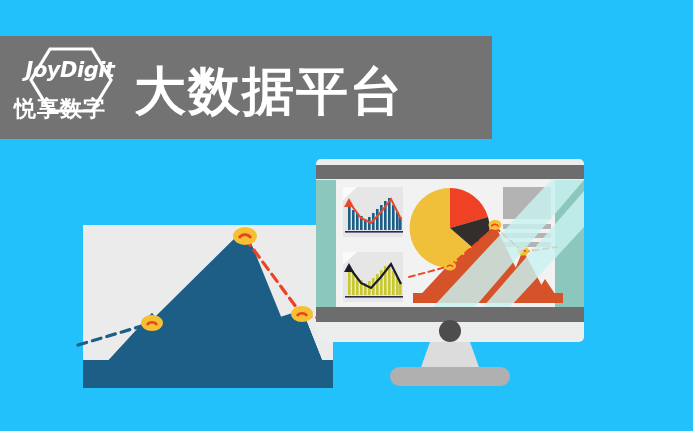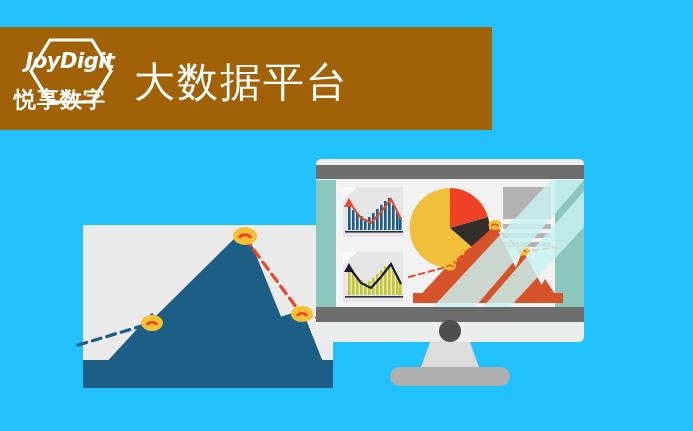--- a/index.html
+++ b/index.html
@@ -7,22 +7,22 @@
   body{
     width:693px;height:431px;overflow:hidden;
     background:#22c1fc;
     font-family:"Liberation Sans","DejaVu Sans",sans-serif;
     position:relative;
   }
   #stage{position:absolute;left:0;top:0;width:693px;height:431px;overflow:hidden;background:#22c1fc;}
 
   
   #banner{
-    position:absolute;left:0;top:27px;width:492px;height:103px;
-    background:#a16207;
+    position:absolute;left:0;top:36px;width:492px;height:103px;
+    background:#737373;
   }
   #logo{
     position:absolute;left:14px;top:8px;width:112px;height:86px;
   }
   #logo .hex{
     position:absolute;left:14px;top:2px;width:86px;height:48px;
   }
   #logo .hex svg{display:block;}
   #logo .wordmark{
     position:absolute;left:0;top:12px;width:112px;height:28px;
@@ -34,21 +34,21 @@
   }
   #logo .cn{
     position:absolute;left:0;top:50px;width:112px;height:30px;
     text-align:left;
     color:#ffffff;font-size:22px;font-weight:bold;line-height:30px;
     letter-spacing:1px;
   }
   #banner-title{
     position:absolute;left:134px;top:24px;
     color:#ffffff;
-    font-size:41px;font-weight:normal;line-height:62px;
+    font-size:52px;font-weight:bold;line-height:62px;
     letter-spacing:2px;
     white-space:nowrap;
   }
 
   
   #left-panel{
     position:absolute;left:83px;top:225px;width:250px;height:163px;
     background:#ebebeb;
   }
   #left-art{position:absolute;left:0;top:150px;width:400px;height:281px;}

